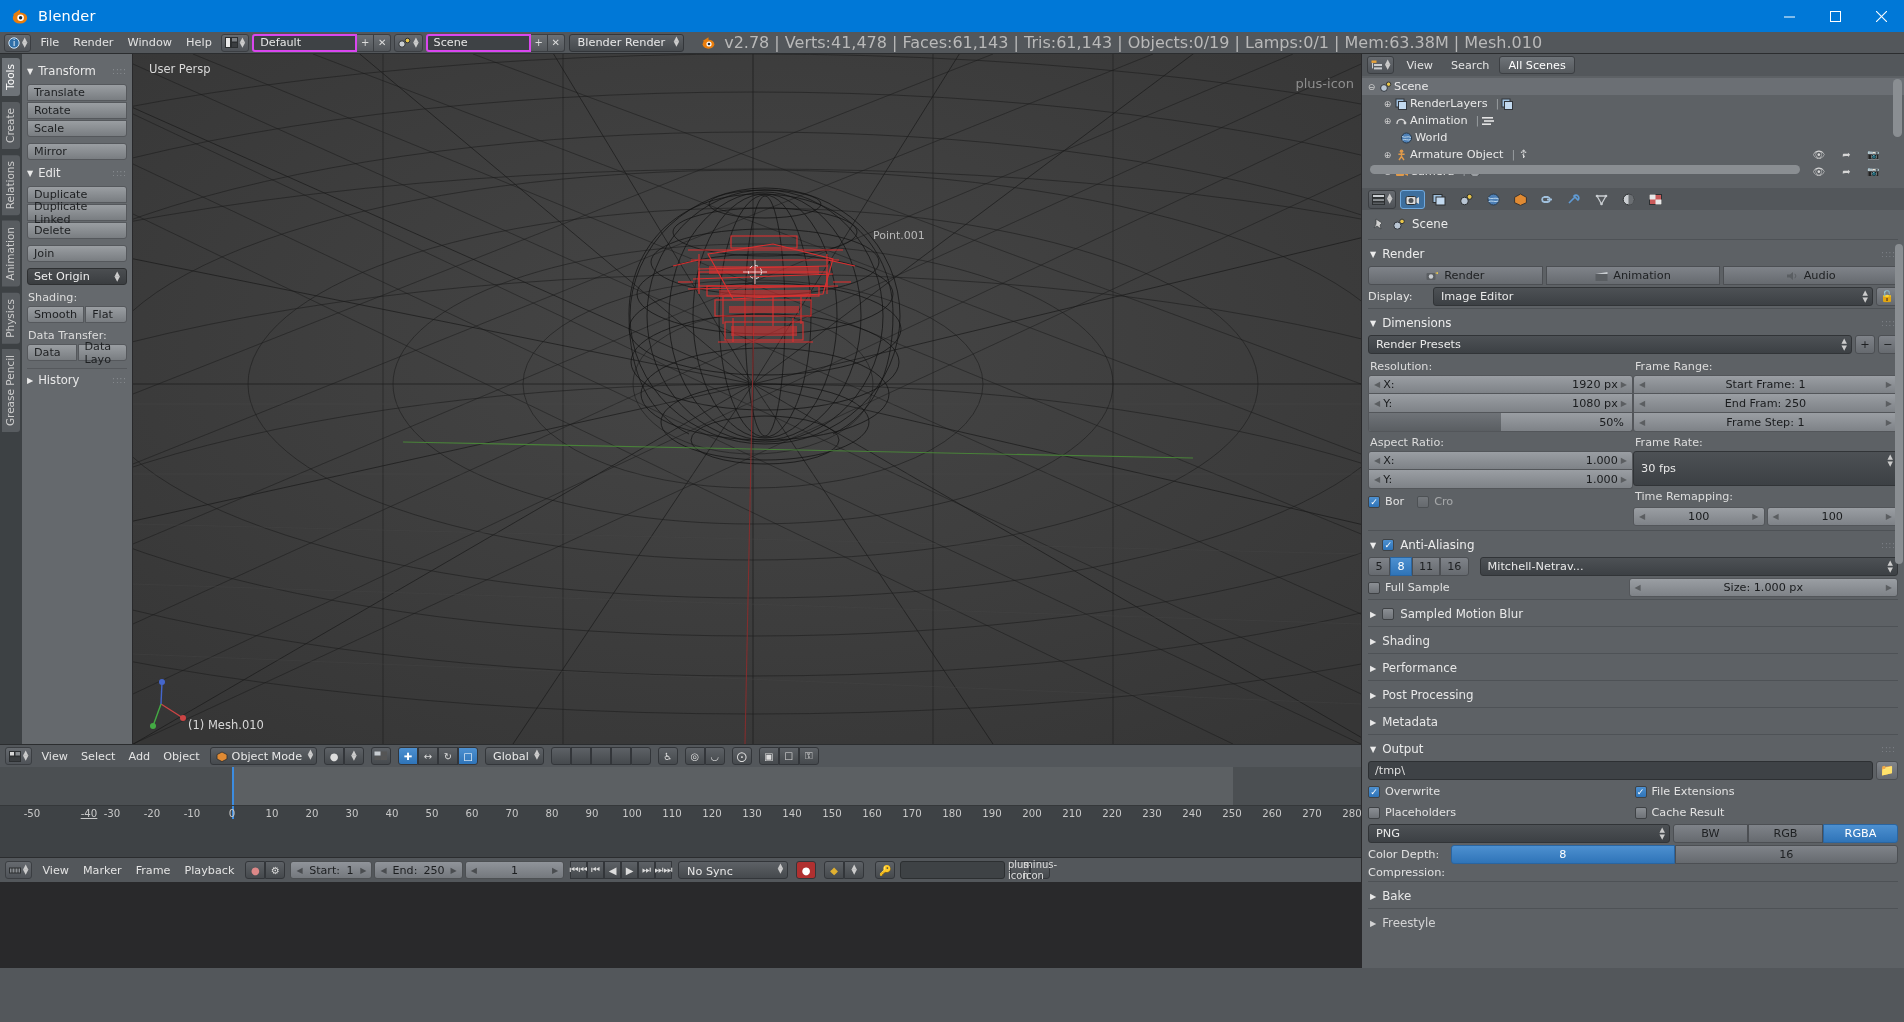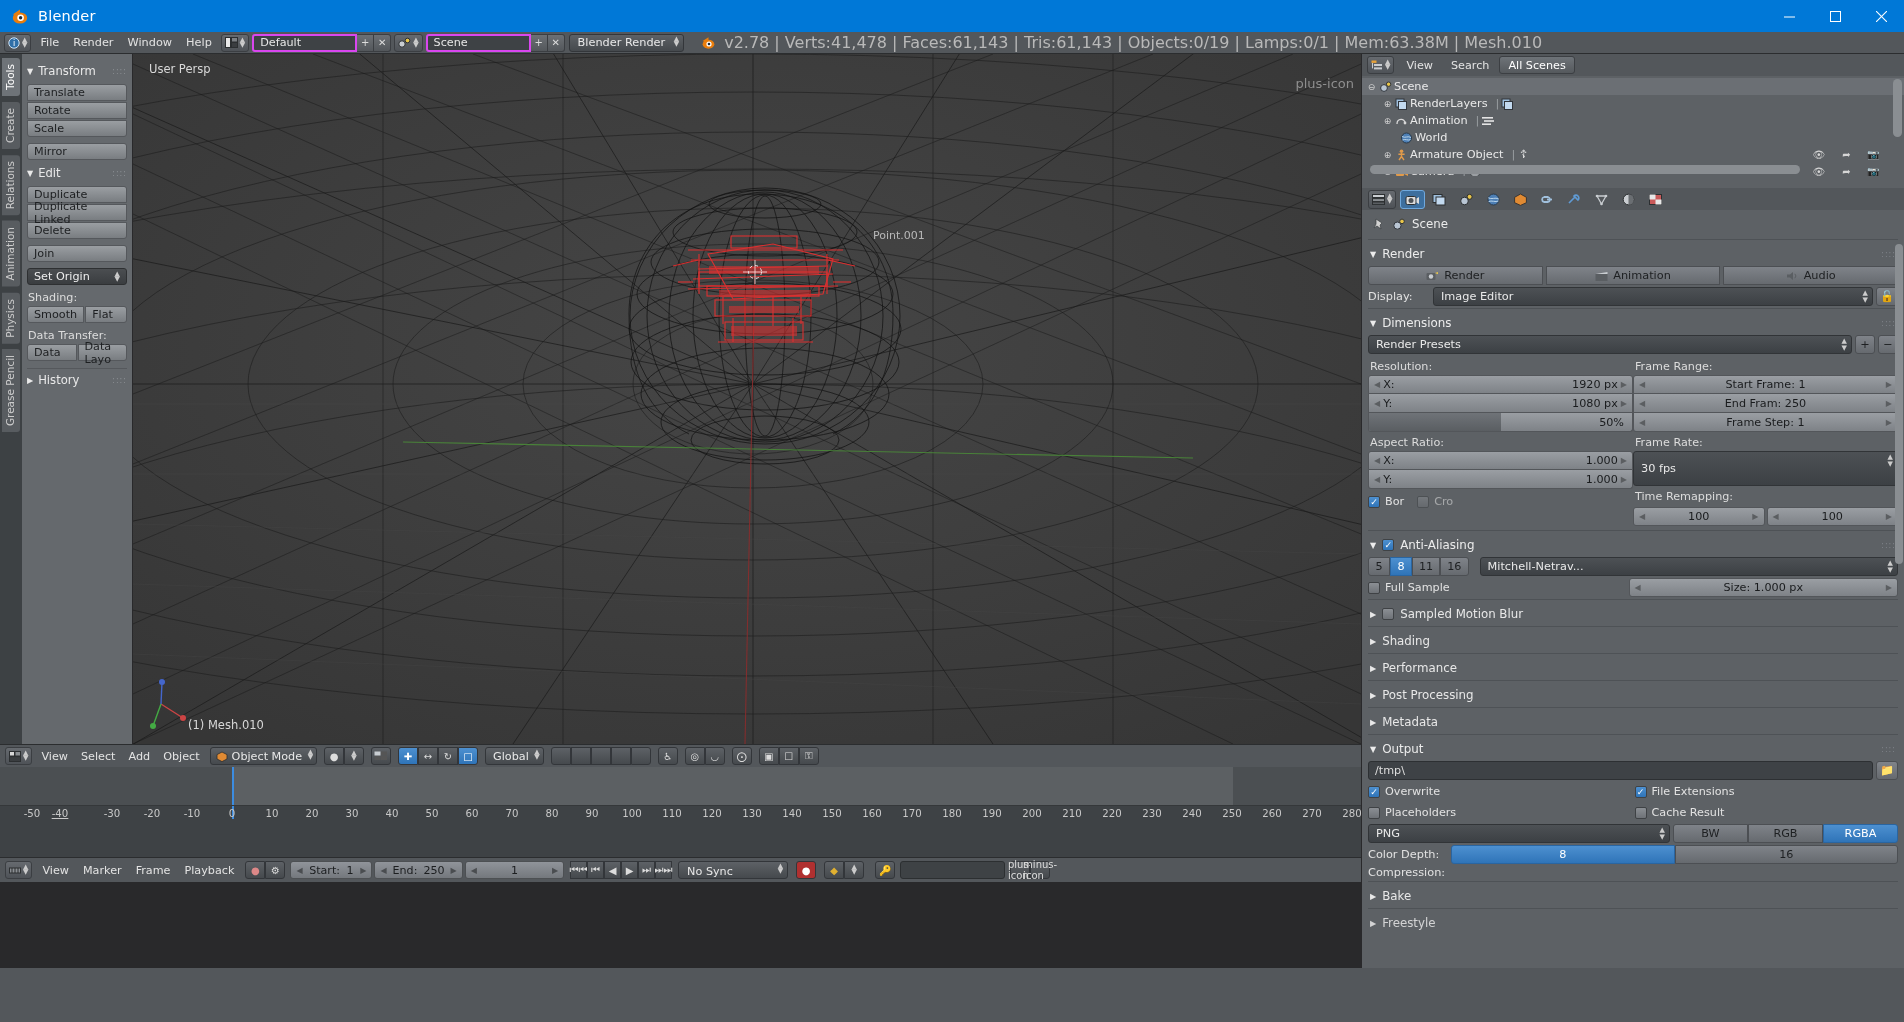--- a/index.html
+++ b/index.html
@@ -607,21 +607,21 @@
     </div>
   </div>
 
   <div id="timeline">
     <div id="tl-track">
       <div id="tl-hl"></div>
       <div id="tl-playhead"></div>
     </div>
     <div id="tl-ruler">
         <div class="tick" style="left: 32px;">-50</div>
-        <div class="tick" style="left: 60px; text-decoration: underline;">-40</div>
+        <div class="tick" style="left: 89px; text-decoration: underline;">-40</div>
         <div class="tick" style="left: 112px;">-30</div>
         <div class="tick" style="left: 152px;">-20</div>
         <div class="tick" style="left: 192px;">-10</div>
         <div class="tick" style="left: 232px;">0</div>
         <div class="tick" style="left: 272px;">10</div>
         <div class="tick" style="left: 312px;">20</div>
         <div class="tick" style="left: 352px;">30</div>
         <div class="tick" style="left: 392px;">40</div>
         <div class="tick" style="left: 432px;">50</div>
         <div class="tick" style="left: 472px;">60</div>

